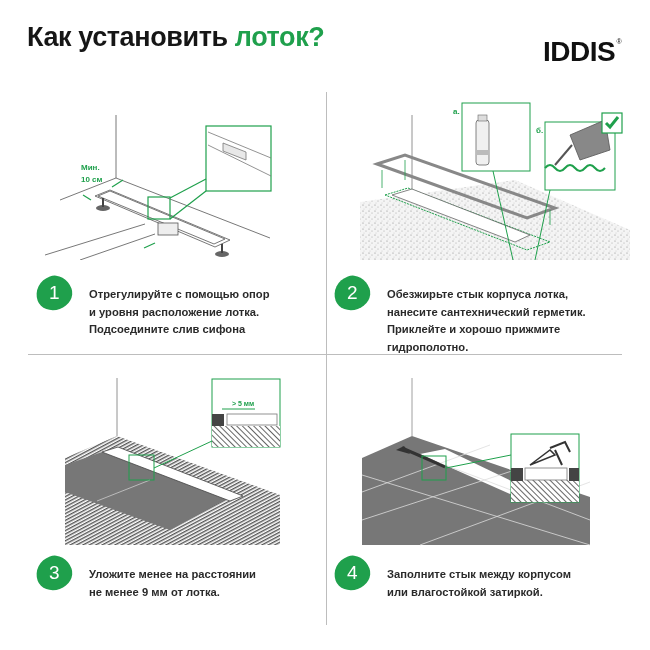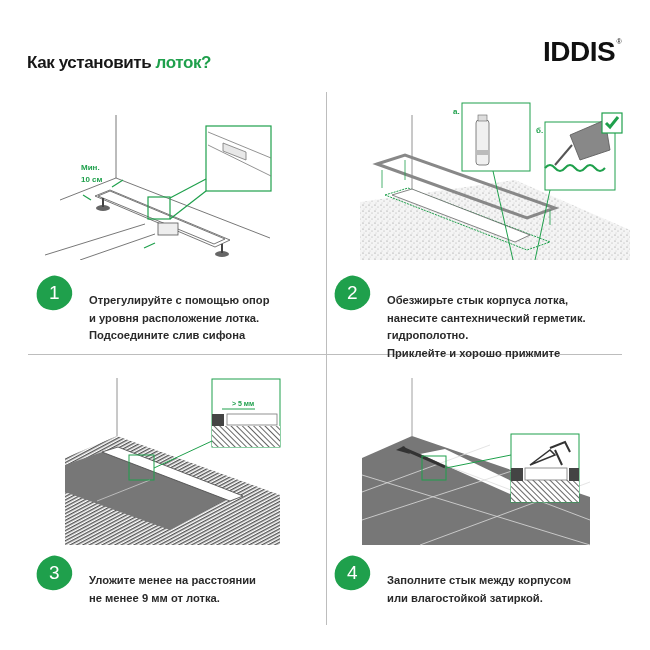--- a/index.html
+++ b/index.html
@@ -1,27 +1,27 @@
 <!DOCTYPE html>
 <html><head>
 <meta charset="utf-8">
 <style>
   html,body{margin:0;padding:0;background:#fff;}
   body{width:650px;height:650px;position:relative;overflow:hidden;font-family:"Liberation Sans","DejaVu Sans",sans-serif;color:#1a1a1a;}
-  .title{position:absolute;left:27px;top:53px;font-size:17px;font-weight:bold;letter-spacing:-0.4px;color:#161616;}
+  .title{position:absolute;left:27px;top:22px;font-size:27px;font-weight:bold;letter-spacing:-0.4px;color:#161616;}
   .title .accent{color:#1fa04c;}
   .logo{position:absolute;left:543px;top:36px;font-size:28px;font-weight:bold;color:#111;letter-spacing:-0.5px;text-align:right;}
   .logo .reg{font-size:7px;position:absolute;top:2px;right:-6px;font-weight:normal;}
   .vline{position:absolute;left:326px;top:92px;width:1px;height:533px;background:#bdbdbd;}
   .hline{position:absolute;left:28px;top:354px;width:594px;height:1px;background:#bdbdbd;}
   .illus{position:absolute;}
   .step{position:absolute;display:flex;align-items:flex-start;}
   .badge{width:36px;height:34px;background:#1fa04c;color:#fff;font-size:19px;display:flex;align-items:center;justify-content:center;border-radius:55% 45% 50% 50% / 55% 55% 45% 45%;transform:rotate(-20deg);flex:0 0 auto;}
   .badge span{transform:rotate(20deg);}
-  .stext{margin-left:17px;font-size:11.2px;line-height:17.5px;font-weight:bold;color:#2a2a2a;margin-top:16px;white-space:nowrap;}
+  .stext{margin-left:17px;font-size:11.2px;line-height:17.5px;font-weight:bold;color:#2a2a2a;margin-top:10px;white-space:nowrap;}
   .stext div{display:block;}
 </style>
 </head>
 <body>
 
 <div class="title"><span>Как установить </span><span class="accent">лоток?</span></div>
 
 <div class="logo"><span>IDDIS</span><span class="reg">®</span></div>
 
 <div class="vline"></div>
@@ -169,22 +169,22 @@
   </div>
 </div>
 
 <div class="step" style="left:334px;top:276px">
   <div class="badge">
       <span>2</span>
     </div>
   <div class="stext">
     <div>Обезжирьте стык корпуса лотка,</div>
     <div>нанесите сантехнический герметик.</div>
+    <div>Приклейте и хорошо прижмите</div>
     <div>гидрополотно.</div>
-    <div>Приклейте и хорошо прижмите</div>
   </div>
 </div>
 
 <div class="step" style="left:36px;top:556px">
   <div class="badge">
       <span>3</span>
     </div>
   <div class="stext">
     <div>Уложите менее на расстоянии</div>
     <div>не менее 9 мм от лотка.</div>

